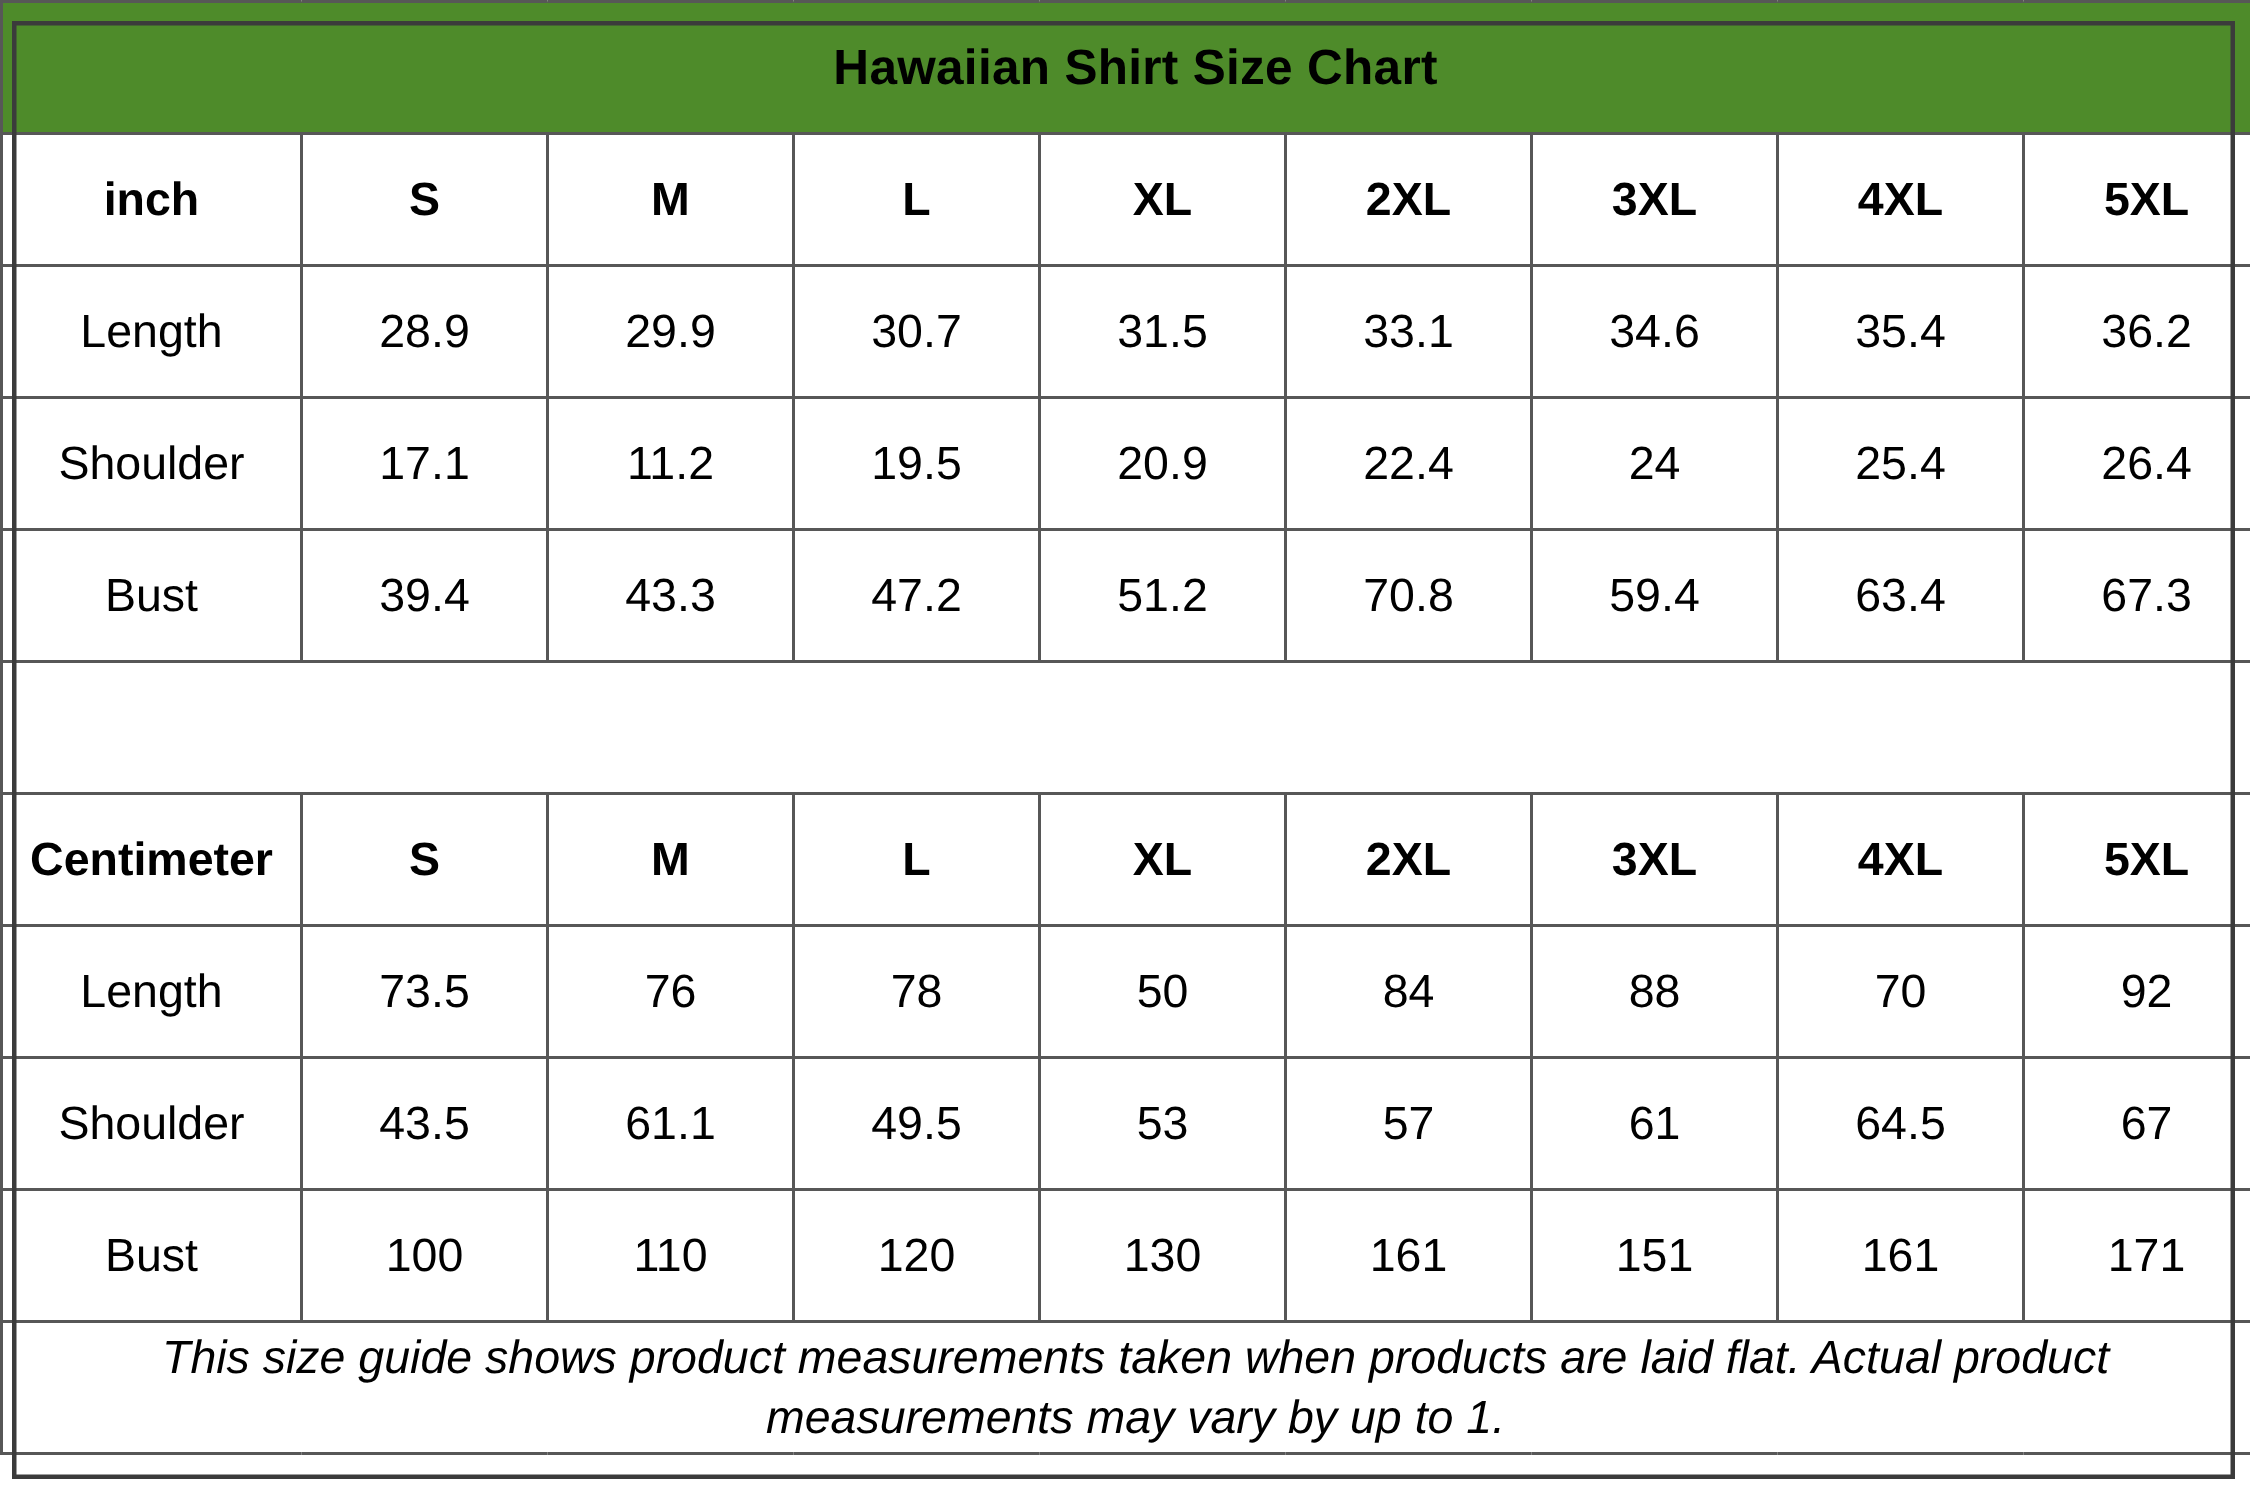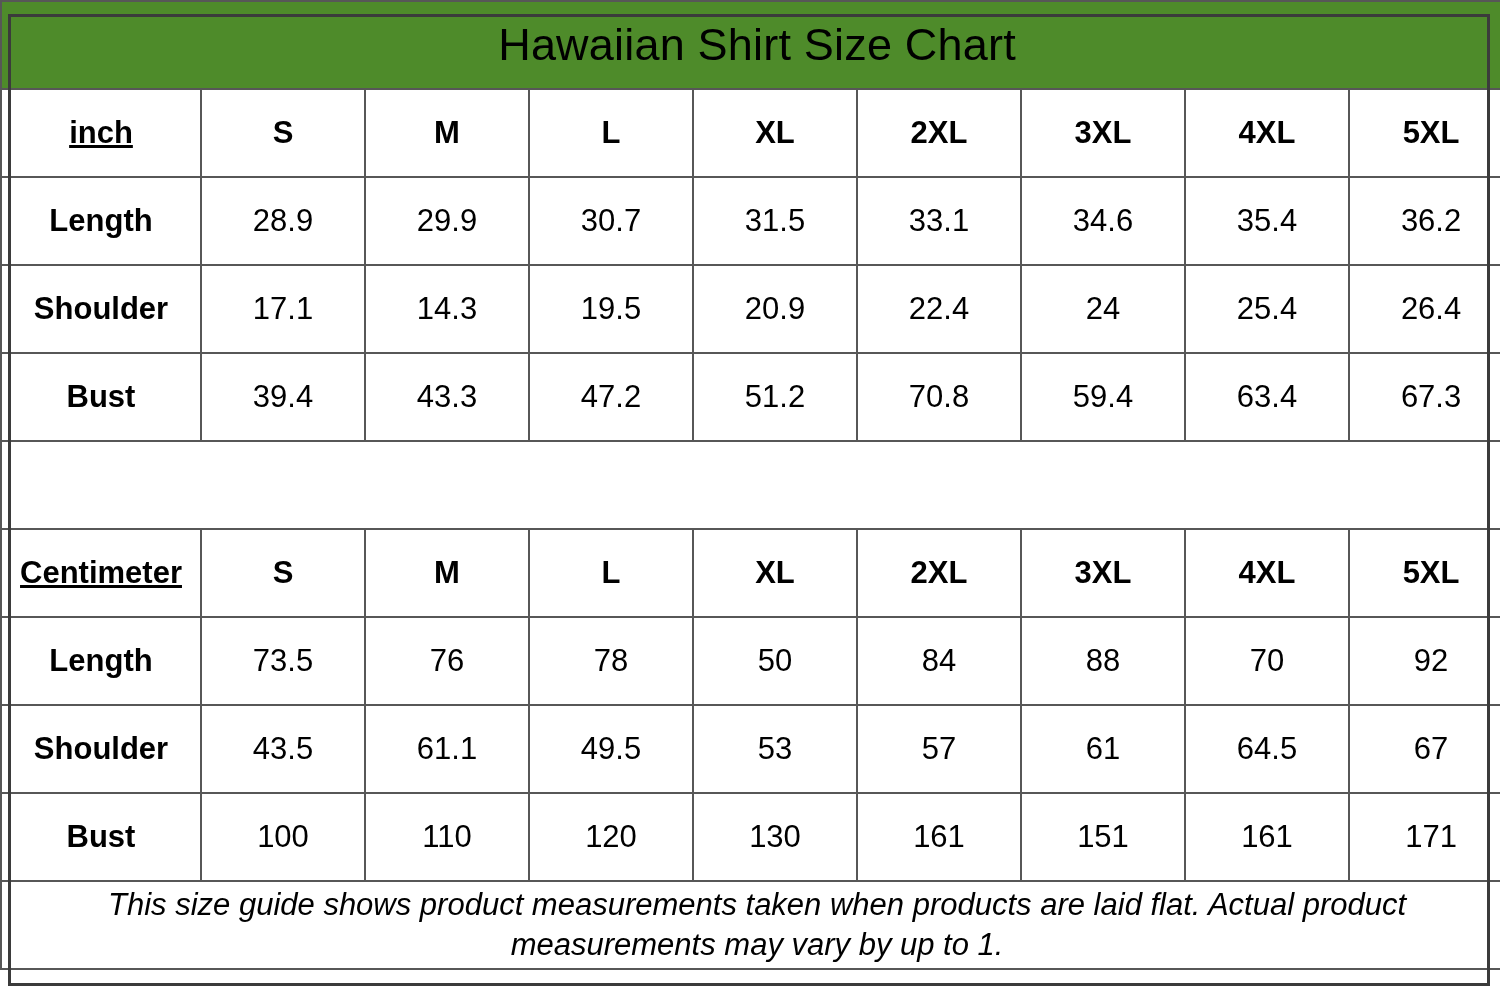--- a/index.html
+++ b/index.html
@@ -43,36 +43,35 @@
     padding: 0;
     height: 86px;
   }
   .title-row td {
     background: #4e8b2a;
     border: 3px solid #3b3b3b;
     height: 88px;
     padding: 0;
   }
   .title-text {
-    font-size: 45px;
-    font-weight: normal;
+    font-size: 33px;
+    font-weight: bold;
     color: #000000;
     letter-spacing: 0.2px;
   }
   .hdr-label {
     font-weight: bold;
     font-size: 31px;
-    text-decoration: underline;
   }
   .size-hdr {
     font-weight: bold;
     font-size: 31px;
   }
   .row-label {
-    font-weight: bold;
+    font-weight: normal;
     font-size: 31px;
   }
   .spacer-row td {
     height: 92px;
     border: 3px solid #3b3b3b;
     background: #ffffff;
   }
   .note-row td {
     border: 3px solid #3b3b3b;
     height: 110px;
@@ -129,21 +128,21 @@
         <td>31.5</td>
         <td>33.1</td>
         <td>34.6</td>
         <td>35.4</td>
         <td>36.2</td>
       </tr>
 
       <tr>
         <td class="row-label">Shoulder</td>
         <td>17.1</td>
-        <td>14.3</td>
+        <td>11.2</td>
         <td>19.5</td>
         <td>20.9</td>
         <td>22.4</td>
         <td>24</td>
         <td>25.4</td>
         <td>26.4</td>
       </tr>
 
       <tr>
         <td class="row-label">Bust</td>

